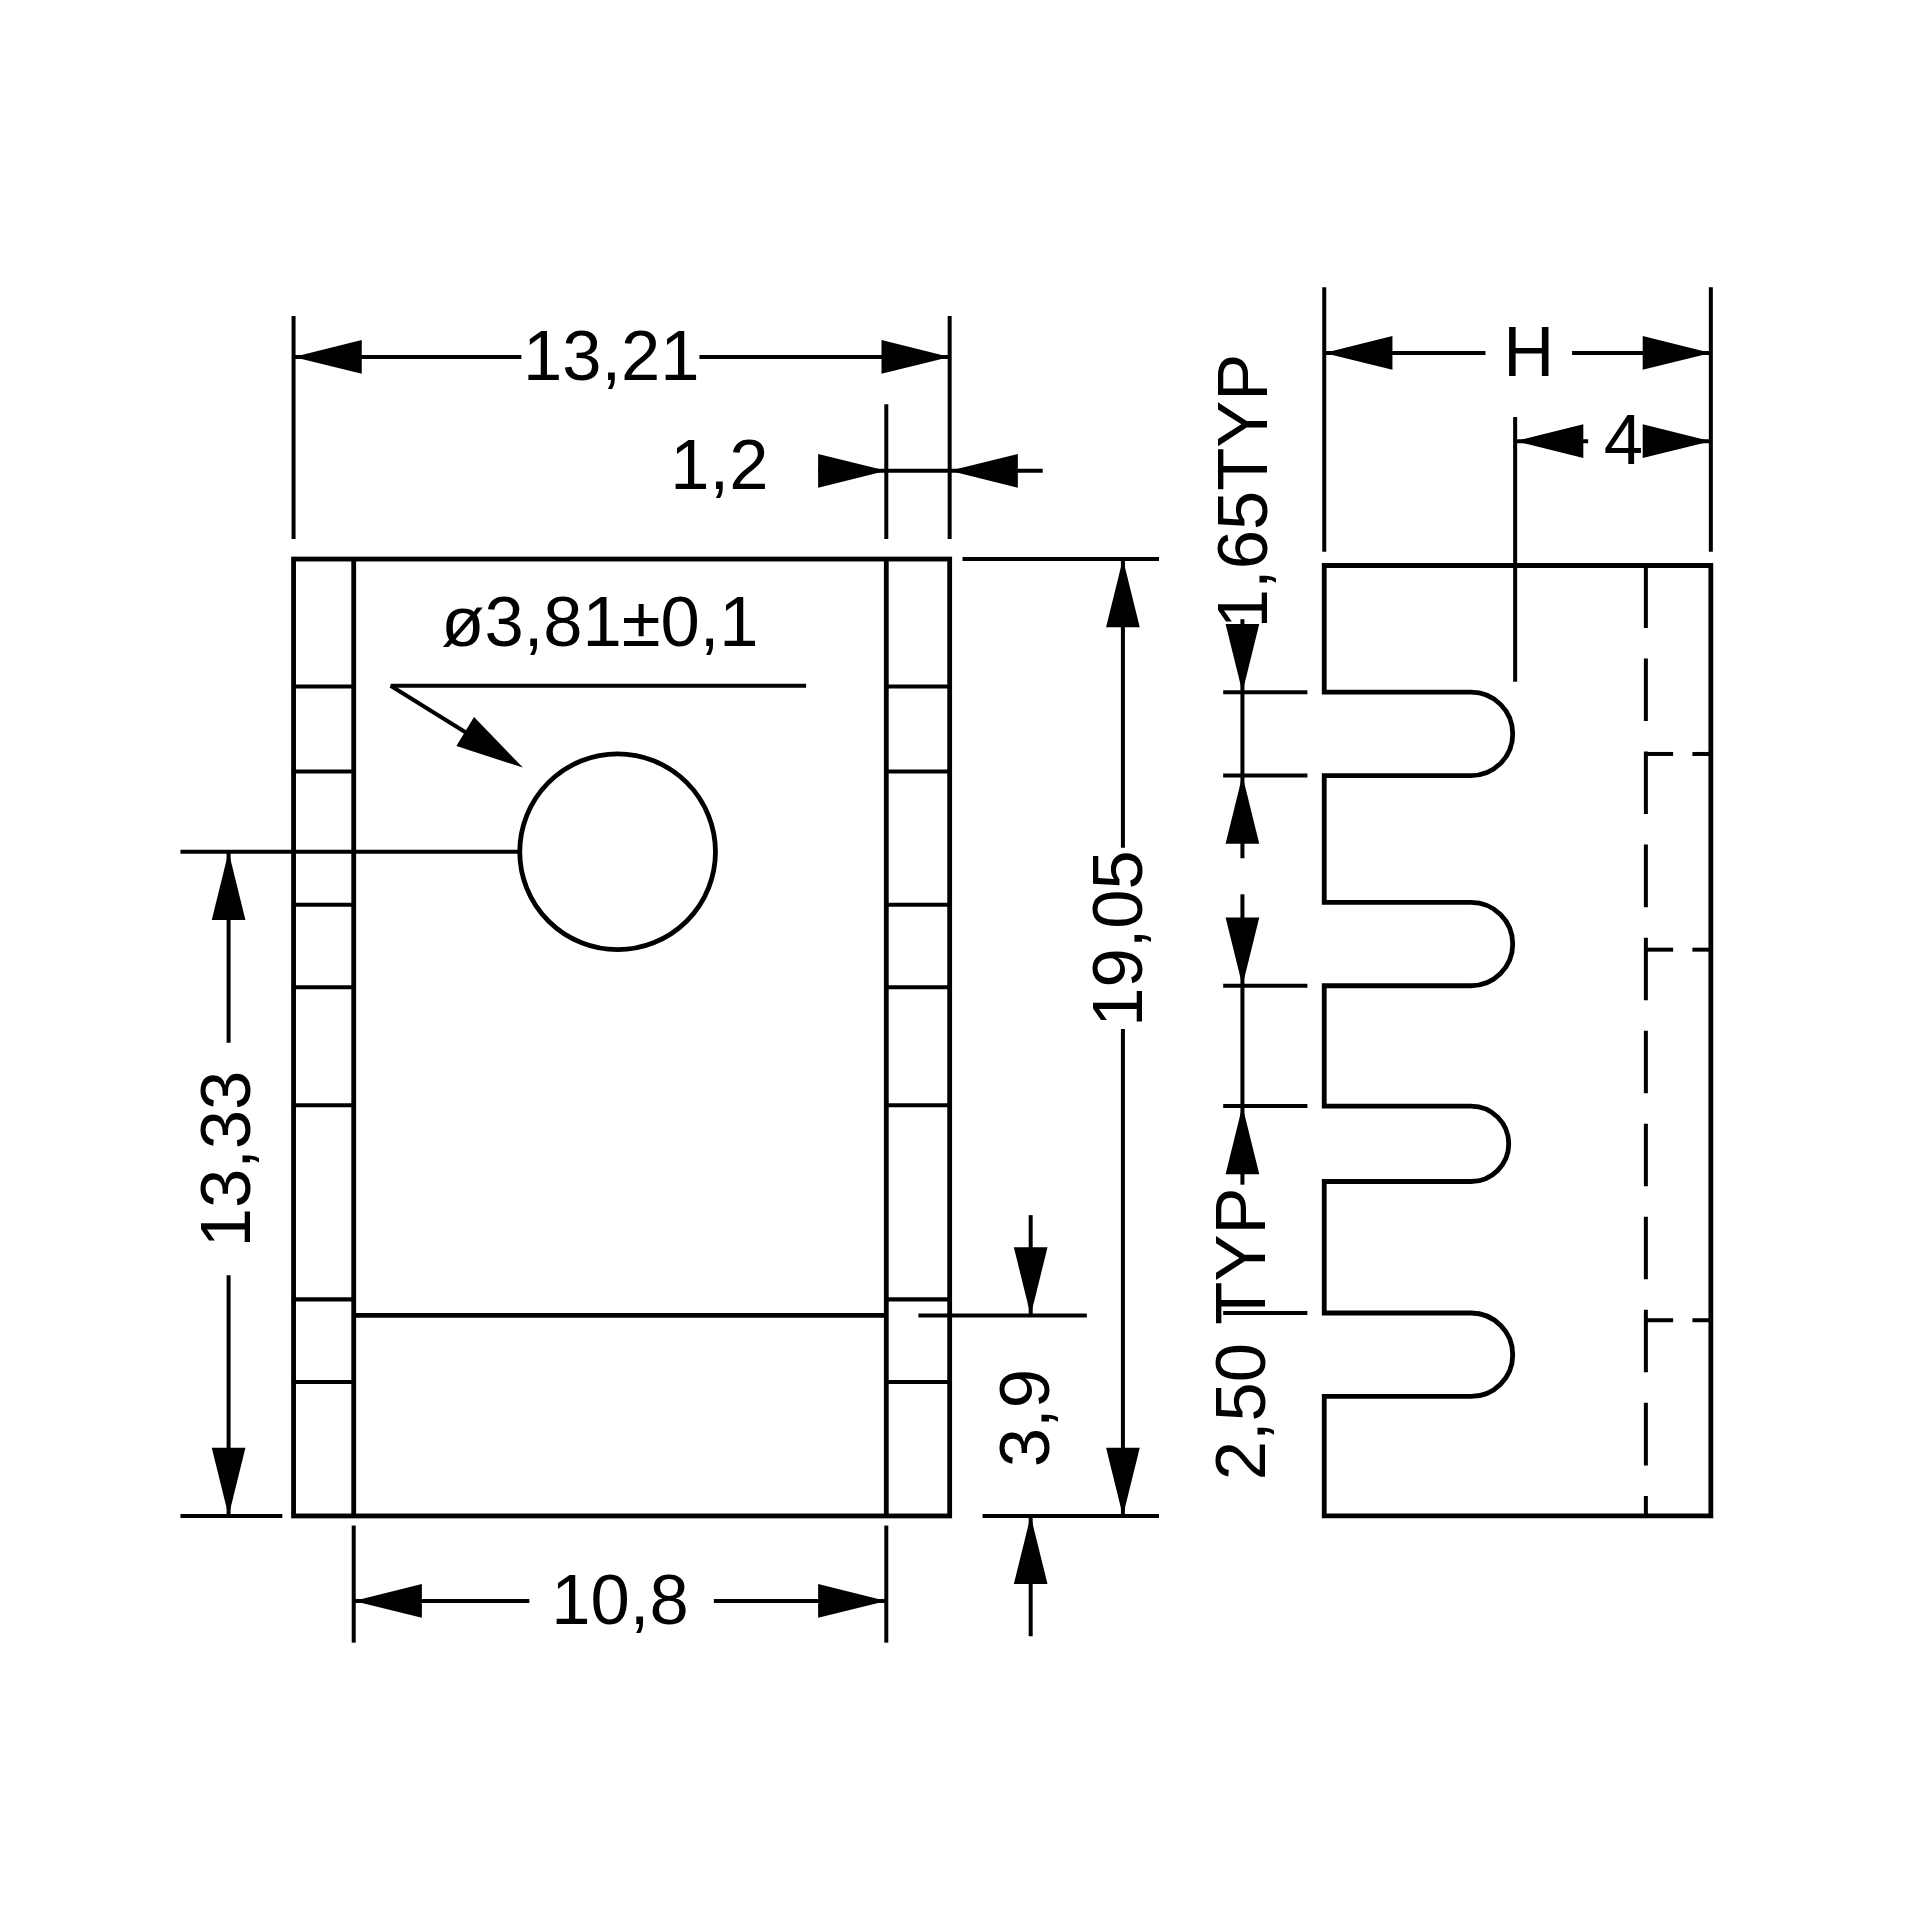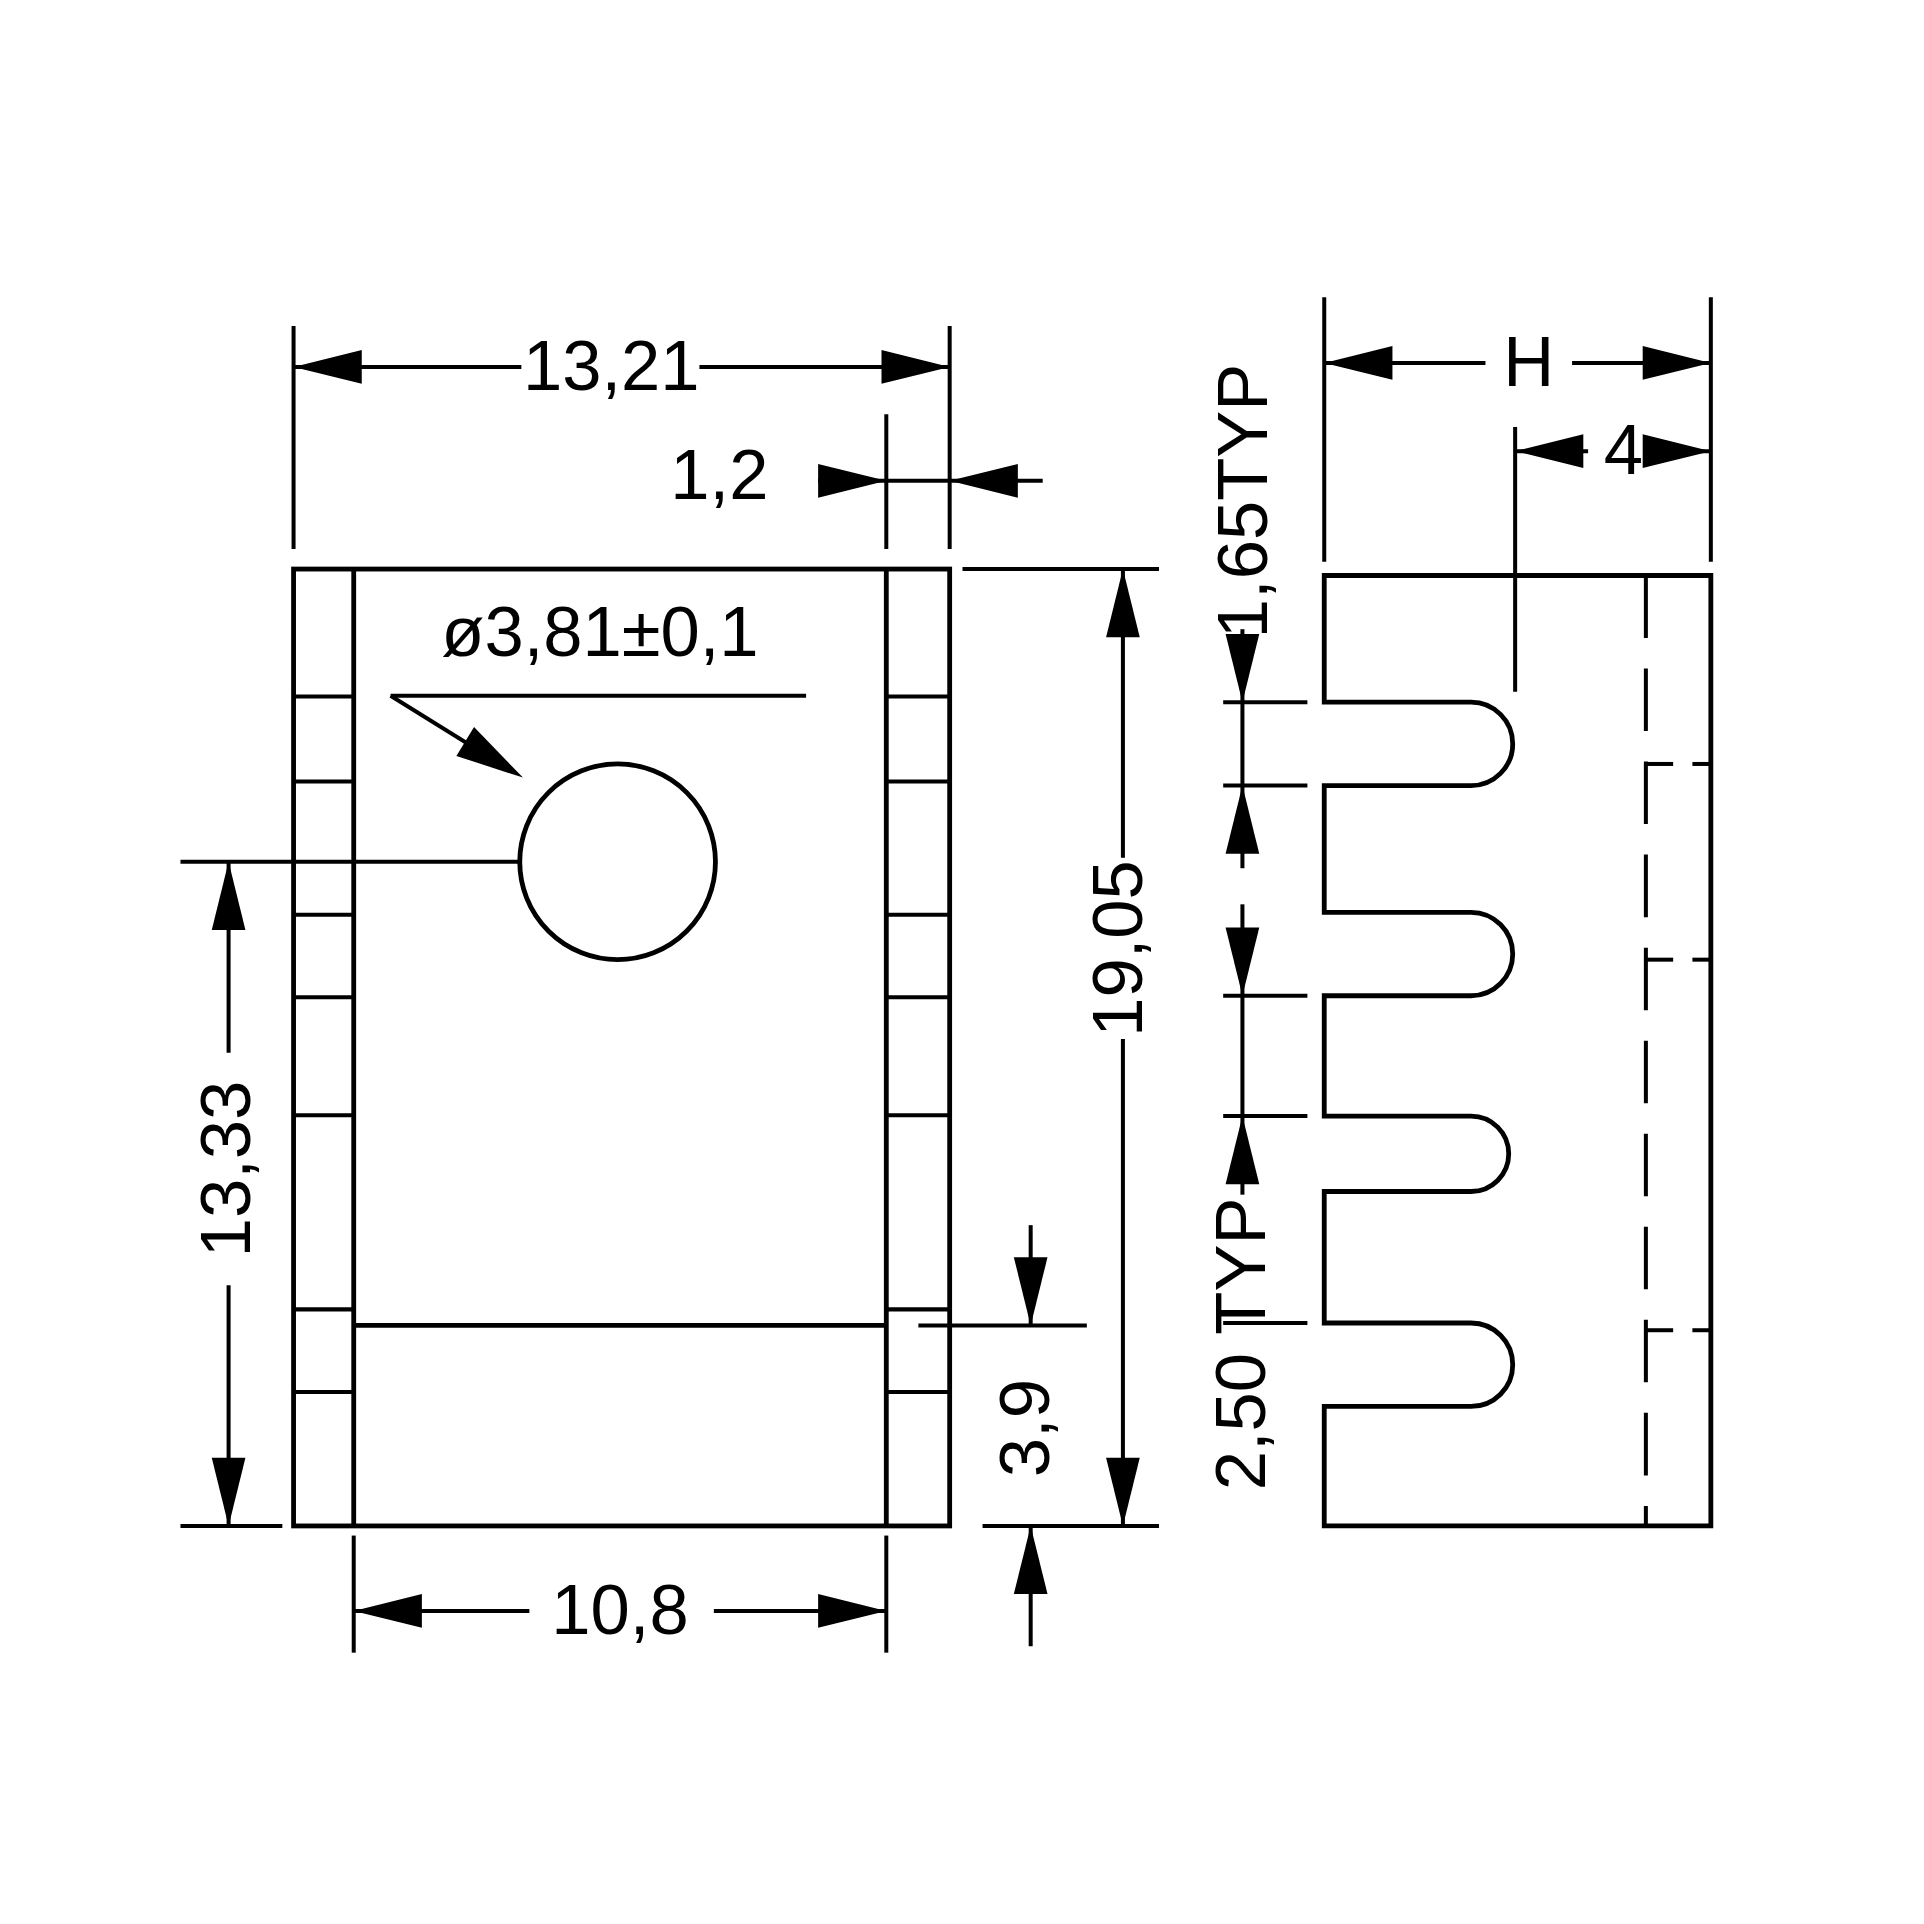--- a/index.html
+++ b/index.html
@@ -5,21 +5,21 @@
   html, body {
     margin: 0;
     padding: 0;
     width: 1925px;
     height: 1925px;
     background: #ffffff;
     font-family: "Liberation Sans", sans-serif;
   }
   #canvas {
     position: absolute;
-    left: 0; top: 10px;
+    left: 0; top: 0;
     width: 1925px;
     height: 1852px;
   }
   svg text {
     font-family: "Liberation Sans", sans-serif;
     font-size: 88px;
     fill: #000000;
   }
   .thick { stroke: #000000; stroke-width: 6; fill: none; }
   .thin  { stroke: #000000; stroke-width: 5; fill: none; }

